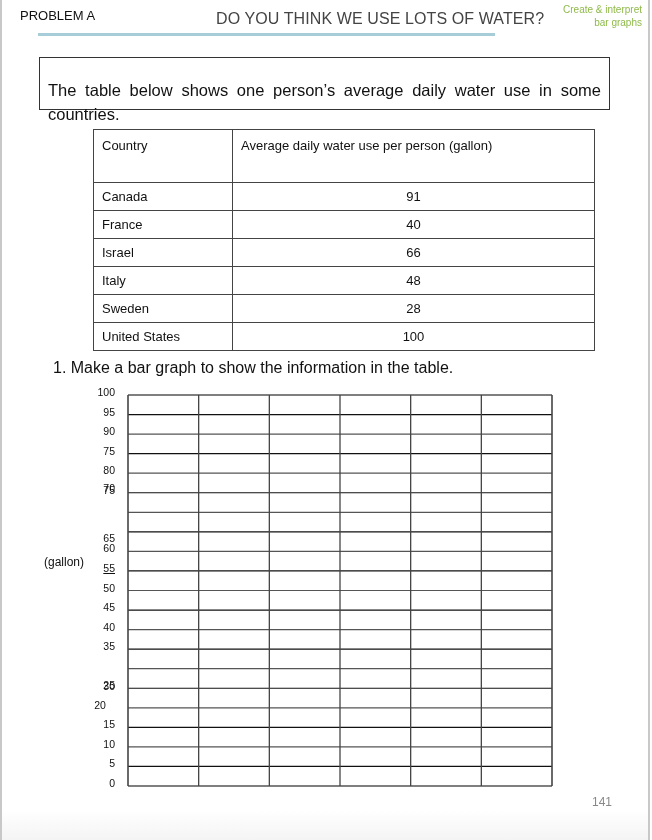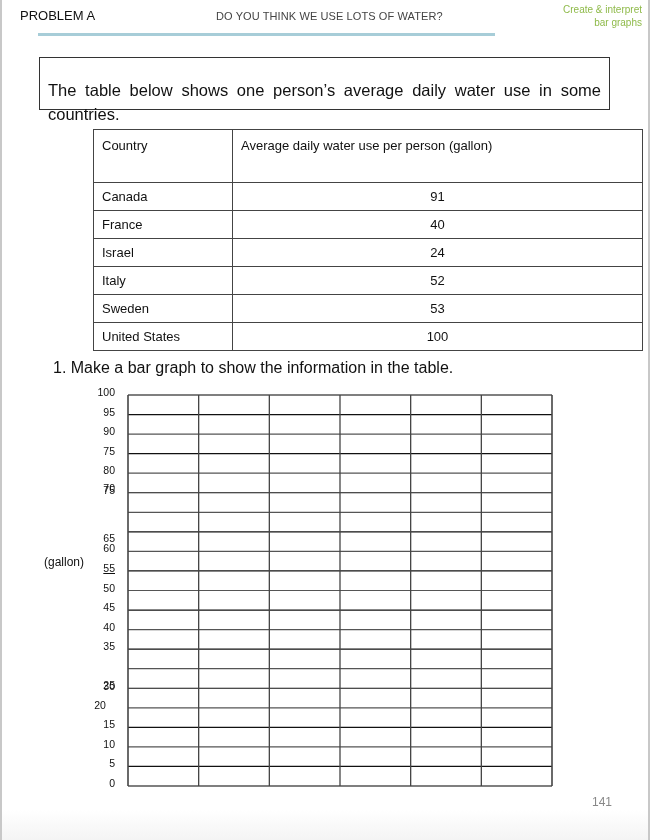--- a/index.html
+++ b/index.html
@@ -1,26 +1,26 @@
 <!DOCTYPE html>
 <html><head>
 <meta charset="utf-8">
 <style>
   html, body { margin:0; padding:0; }
   body { width:652px; height:840px; background:#ffffff; position:relative; overflow:hidden;
          font-family:"Liberation Sans", "DejaVu Sans", sans-serif; color:#111; }
   .page { position:absolute; left:0; top:0; width:650px; height:840px; border-left:2px solid #c8c8c8; border-right:2px solid #c8c8c8; box-sizing:border-box;
           background:linear-gradient(#ffffff 0, #ffffff 810px, #f4f4f4 840px); }
   .hdr-left { position:absolute; left:18px; top:8px; font-size:13px; color:#111; }
-  .hdr-center { position:absolute; left:202px; top:10px; font-size:11px; color:#444; letter-spacing:0.1px;padding-left:12px; }
+  .hdr-center { position:absolute; left:202px; top:10px; font-size:16px; color:#444; letter-spacing:0.1px;padding-left:12px; }
   .hdr-right { position:absolute; right:6px; top:3px; font-size:10px; color:#8fba4a; text-align:right; line-height:13px; }
   .hdr-rule { position:absolute; left:36px; top:33px; width:457px; height:3px; background:#a7cdd8; }
   .intro { position:absolute; left:37px; top:57px; width:571px; height:53px; border:1.5px solid #333; box-sizing:border-box;
            padding:20px 8px; font-size:16.5px; line-height:24px; color:#111; text-align:justify; }
-  table.data { position:absolute; left:91px; top:129px; width:550px; border-collapse:collapse; font-size:13px; }
+  table.data { position:absolute; left:91px; top:129px; width:502px; border-collapse:collapse; font-size:13px; }
   table.data td { border:1px solid #444; padding:0 8px; height:27px; }
   table.data tr.head td { height:44px; vertical-align:top; padding-top:8px; }
   table.data td.c1 { width:122px; }
   table.data td.c2 { text-align:center; }
   table.data tr.head td.c2 { text-align:left; }
   .question { position:absolute; left:51px; top:359px; font-size:16px; color:#111; }
   .ylabel { position:absolute; left:42px; top:555px; font-size:12px; color:#111; }
   .tick { position:absolute; width:30px; text-align:right; font-size:10.5px; color:#111; left:83px; }
   svg.grid { position:absolute; left:0; top:0; }
   .pagenum { position:absolute; left:590px; top:795px; font-size:12px; color:#888; }
@@ -51,29 +51,29 @@
     <tr>
       <td class="c1">Canada</td>
       <td class="c2">91</td>
     </tr>
     <tr>
       <td class="c1">France</td>
       <td class="c2">40</td>
     </tr>
     <tr>
       <td class="c1">Israel</td>
-      <td class="c2">24</td>
+      <td class="c2">66</td>
     </tr>
     <tr>
       <td class="c1">Italy</td>
-      <td class="c2">52</td>
+      <td class="c2">48</td>
     </tr>
     <tr>
       <td class="c1">Sweden</td>
-      <td class="c2">53</td>
+      <td class="c2">28</td>
     </tr>
     <tr>
       <td class="c1">United States</td>
       <td class="c2">100</td>
     </tr>
   </tbody>
     </table>
 
   <div class="question">1. Make a bar graph to show the information in the table.</div>
 

